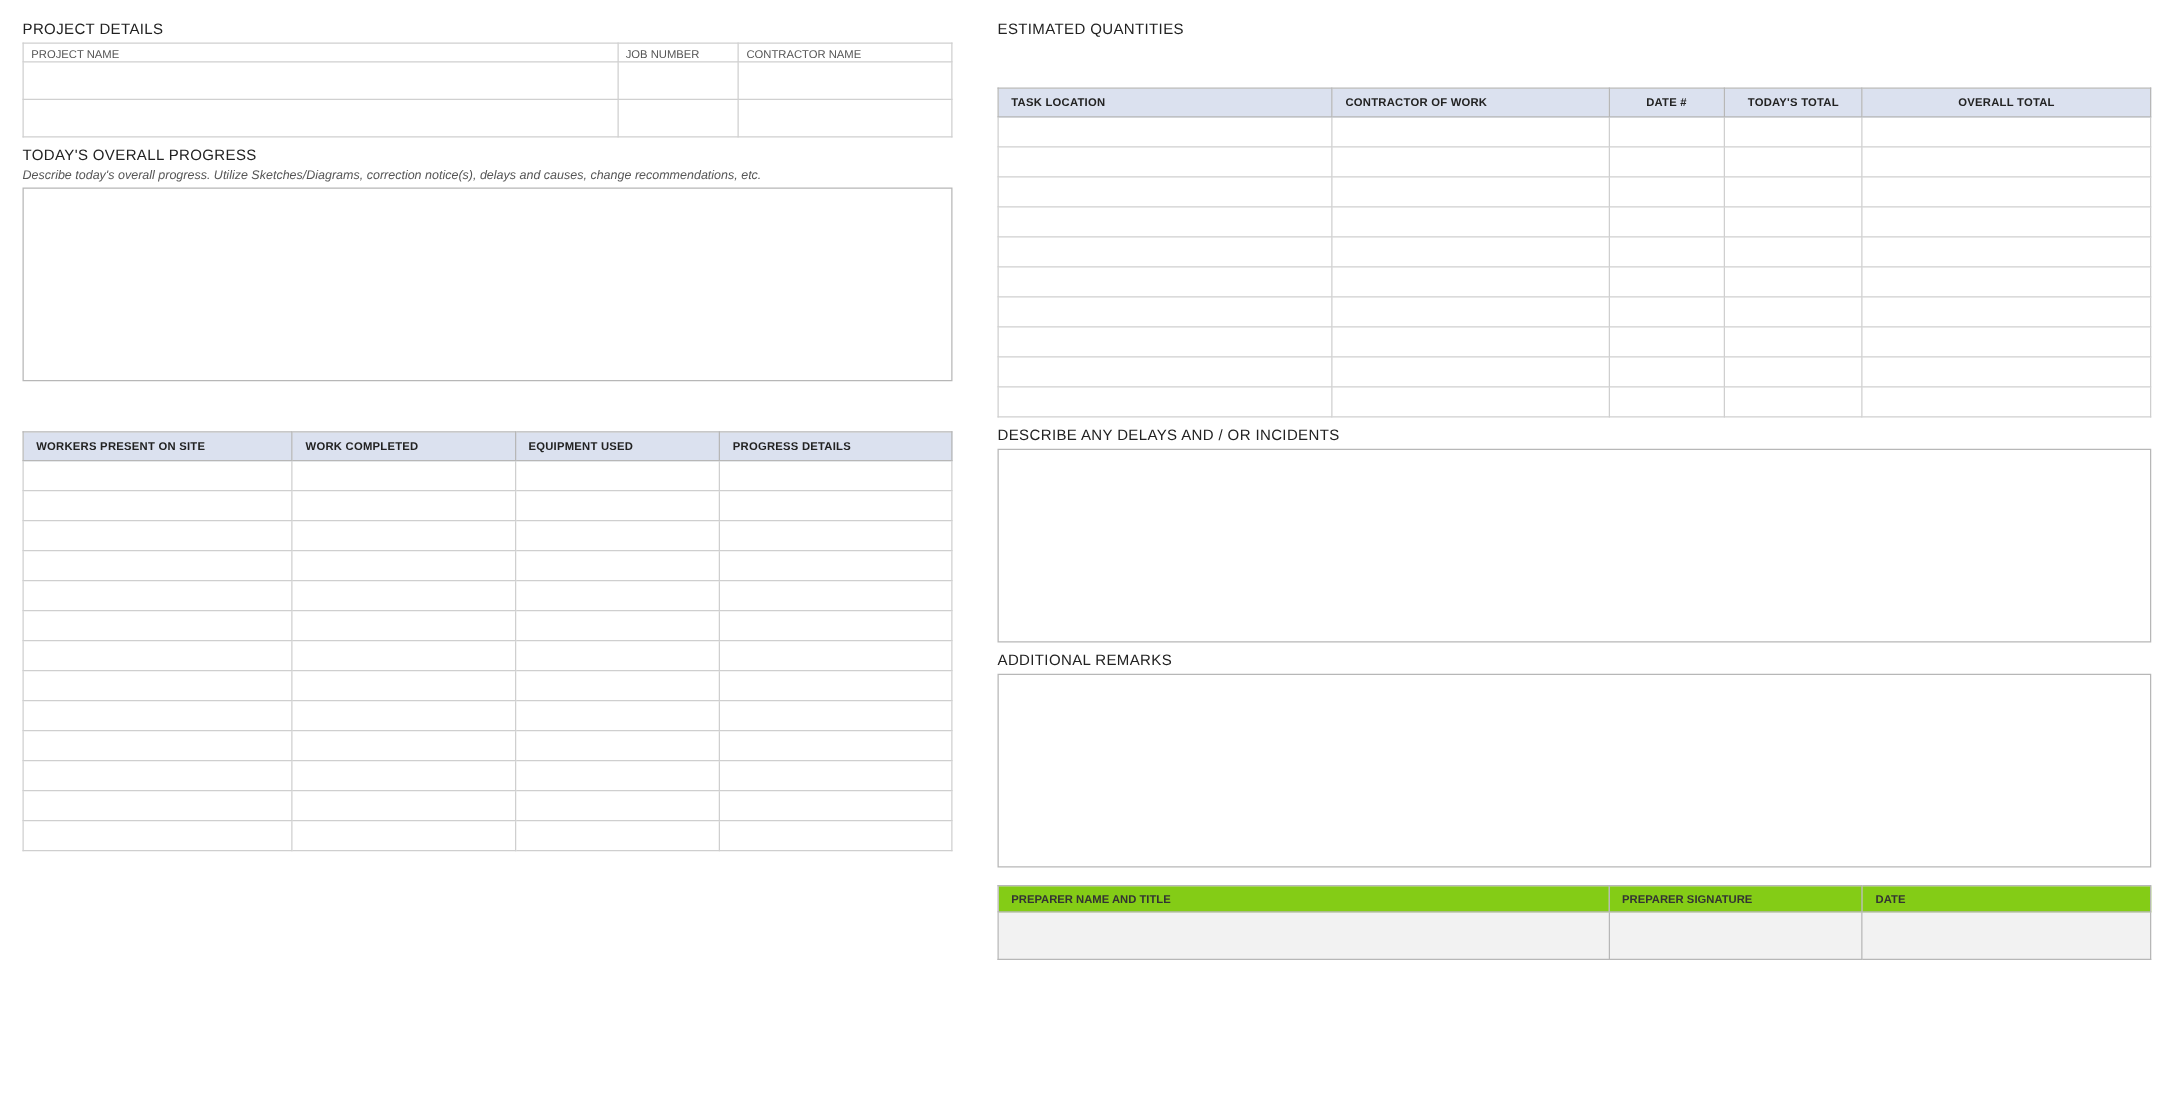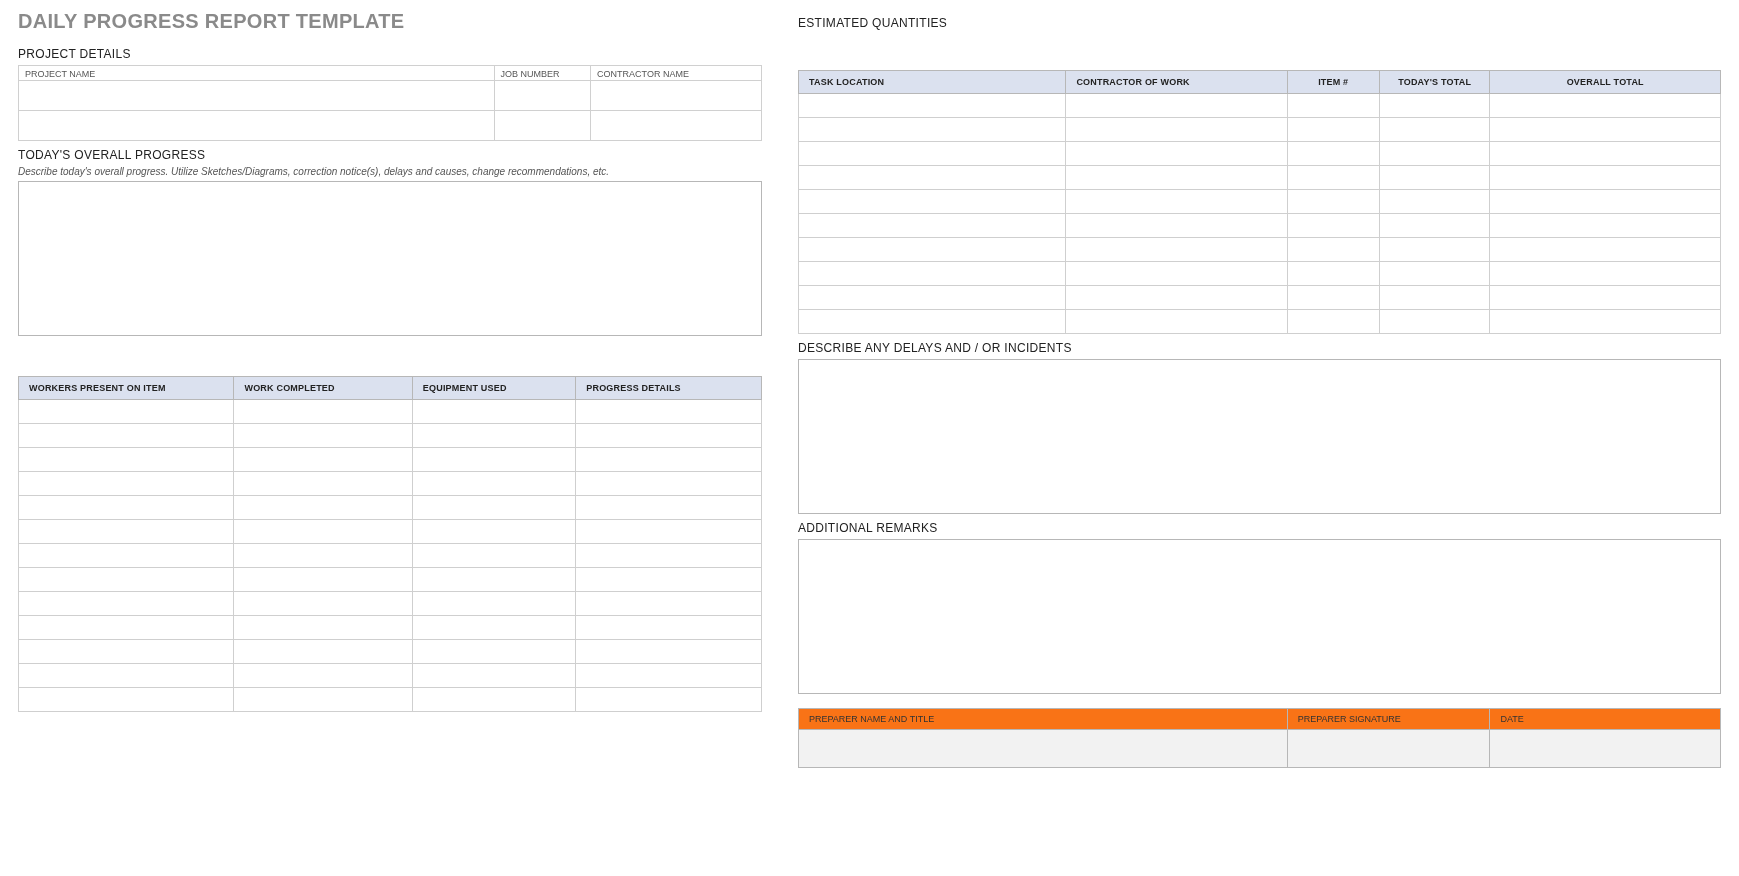--- a/index.html
+++ b/index.html
@@ -85,43 +85,42 @@
     padding: 0 6px;
     font-size: 11px;
   }
   table.quant th.center, table.quant td.center { text-align: center; }
   
   table.signoff {
     width: 100%;
     border-collapse: collapse;
   }
   table.signoff th {
-    background: #f97316;
+    background: #84cc16;
     border: 1px solid #b7b7b7;
     font-size: 9px;
-    font-weight: 400;
+    font-weight: 700;
     text-align: left;
     padding: 5px 10px;
   }
   table.signoff td {
     background: #f2f2f2;
     border: 1px solid #b7b7b7;
     height: 38px;
   }
   .mt-10 { margin-top: 10px; }
   .mt-14 { margin-top: 14px; }
   .mt-18 { margin-top: 7px; }
 </style>
 </head>
 <body>
 
 <div class="columns">
 
   <div class="left-col">
-    <h1 class="doc-title">DAILY PROGRESS REPORT TEMPLATE</h1>
 
     <div class="section-title">PROJECT DETAILS</div>
 
     <table class="pd-table">
       <tbody>
           <tr>
         <td style="width:64%">
               <div class="pd-label">PROJECT NAME</div>
             </td>
         <td style="width:13%">
@@ -144,21 +143,21 @@
     </tbody>
       </table>
 
     <div class="section-title mt-18">TODAY'S OVERALL PROGRESS</div>
     <div class="hint">Describe today's overall progress.  Utilize Sketches/Diagrams, correction notice(s), delays and causes, change recommendations, etc.</div>
     <div class="big-box"></div>
 
     <table class="data mt-10">
       <thead>
         <tr>
-          <th style="width:29%">WORKERS PRESENT ON ITEM</th>
+          <th style="width:29%">WORKERS PRESENT ON SITE</th>
           <th style="width:24%">WORK COMPLETED</th>
           <th style="width:22%">EQUIPMENT USED</th>
           <th>PROGRESS DETAILS</th>
         </tr>
       </thead>
       <tbody id="progress-body">
           <tr>
             <td></td>
             <td></td>
             <td></td>
@@ -241,21 +240,21 @@
   </div>
 
   <div class="right-col">
     <div class="section-title">ESTIMATED QUANTITIES</div>
 
     <table class="data quant">
       <thead>
         <tr>
           <th style="width:29%">TASK LOCATION</th>
           <th style="width:24%">CONTRACTOR OF WORK</th>
-          <th class="center" style="width:10%">ITEM #</th>
+          <th class="center" style="width:10%">DATE #</th>
           <th class="center" style="width:12%">TODAY'S TOTAL</th>
           <th class="center">OVERALL TOTAL</th>
         </tr>
       </thead>
       <tbody id="quant-body">
           <tr>
             <td></td>
             <td></td>
             <td class="center"></td>
             <td class="center"></td>

